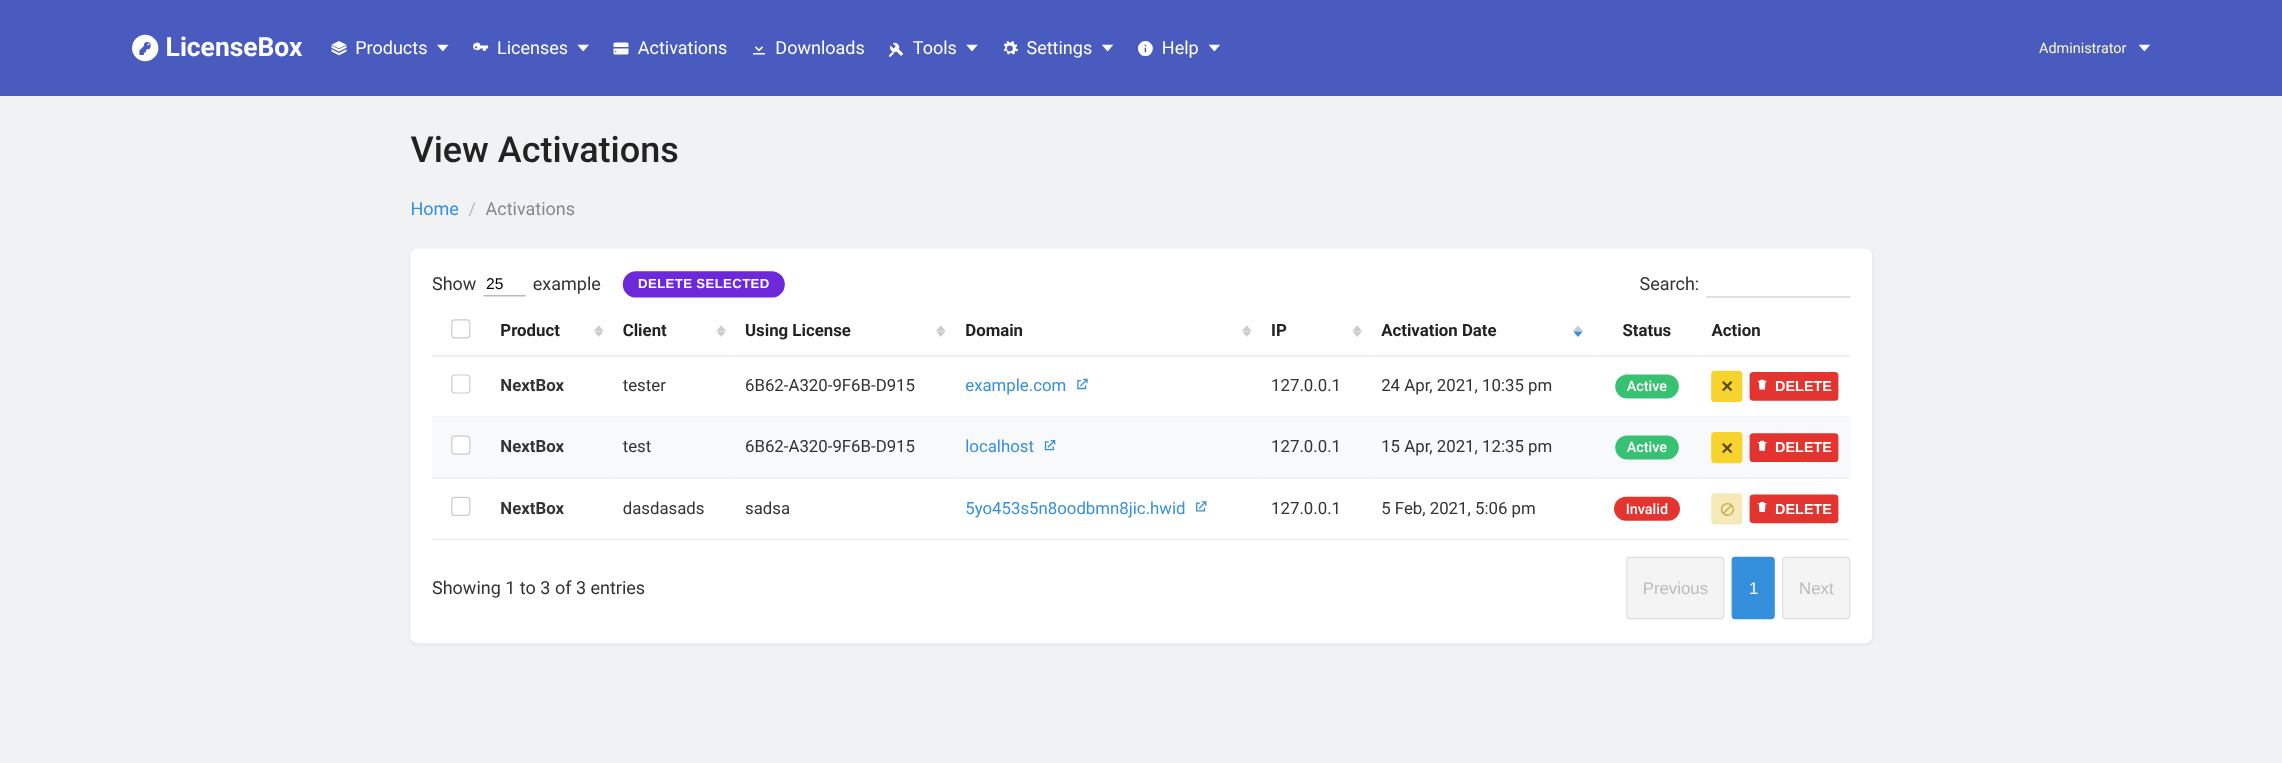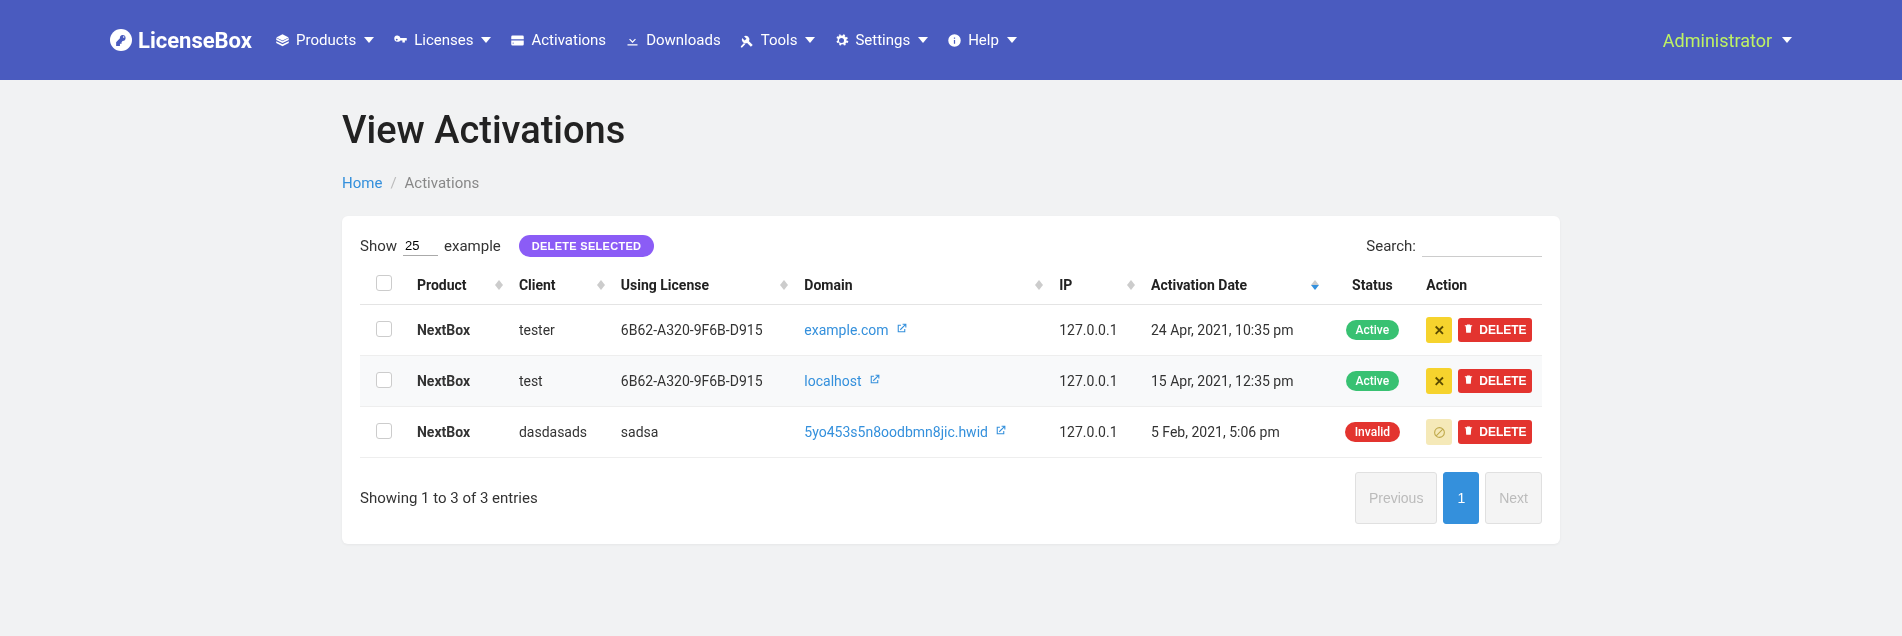--- a/index.html
+++ b/index.html
@@ -7,34 +7,34 @@
 
 .navbar { background: #4a5bbf; height: 80px; display: flex; align-items: center; padding: 0 110px; justify-content: space-between; }
 .navbar-left { display: flex; align-items: center; gap: 22px; }
 .brand { display: flex; align-items: center; gap: 6px; color: #fff; font-size: 22px; font-weight: 700; }
 .brand-icon { width: 22px; height: 22px; background: #fff; border-radius: 50%; display: inline-flex; align-items: center; justify-content: center; color: #4a5bbf; font-size: 13px; }
 .nav-items { display: flex; align-items: center; gap: 18px; }
 .nav-item { color: #fff; display: inline-flex; align-items: center; gap: 6px; font-size: 15px; cursor: pointer; }
 .nav-icon { display: inline-flex; width: 16px; height: 16px; align-items: center; justify-content: center; }
 .chev { display: inline-flex; margin-left: 2px; }
 .chev svg, .nav-icon svg { fill: #fff; }
-.nav-user { color: #bef264; display: inline-flex; align-items: center; gap: 8px; font-size: 18px; cursor: pointer; }
+.nav-user { color: #fef9c3; display: inline-flex; align-items: center; gap: 8px; font-size: 12px; cursor: pointer; }
 
 .page { max-width: 1218px; margin: 0 auto; padding: 28px 0 40px; }
-.page-title { font-size: 38px; font-weight: 500; color: #222; margin-bottom: 22px; }
+.page-title { font-size: 30px; font-weight: 500; color: #222; margin-bottom: 22px; }
 .breadcrumb { display: flex; align-items: center; gap: 8px; font-size: 15px; margin-bottom: 24px; color: #888; }
 .breadcrumb a { color: #3490dc; text-decoration: none; }
 .breadcrumb-sep { color: #bbb; }
 
 .card { background: #fff; border-radius: 6px; box-shadow: 0 1px 3px rgba(0,0,0,0.05); padding: 18px 18px 20px; }
 .card-top { display: flex; align-items: center; justify-content: space-between; margin-bottom: 8px; }
 .left-controls { display: flex; align-items: center; gap: 8px; }
 .show-entries { display: flex; align-items: center; gap: 6px; color: #333; font-size: 15px; }
 .show-entries select { border: none; border-bottom: 1px solid #aaa; background: transparent; font-size: 13px; padding: 2px 18px 2px 2px; appearance: none; }
-.delete-selected { background: #8b5cf6; color: #fff; border: none; border-radius: 14px; padding: 5px 13px; font-size: 11px; font-weight: 700; letter-spacing: 0.3px; cursor: pointer; margin-left: 10px; }
+.delete-selected { background: #6d28d9; color: #fff; border: none; border-radius: 14px; padding: 5px 13px; font-size: 11px; font-weight: 700; letter-spacing: 0.3px; cursor: pointer; margin-left: 10px; }
 .search-block { display: flex; align-items: center; gap: 6px; font-size: 15px; color: #333; }
 .search-block input { border: none; border-bottom: 1px solid #ccc; font-size: 14px; padding: 3px 2px; width: 120px; outline: none; }
 
 table { width: 100%; border-collapse: collapse; }
 thead th { text-align: left; font-weight: 700; font-size: 14px; color: #222; padding: 10px 8px; border-bottom: 1px solid #e4e4e4; position: relative; }
 .sort-icons { position: absolute; right: 8px; top: 50%; transform: translateY(-50%); display: flex; flex-direction: column; gap: 0; }
 .sort-icons svg { width: 8px; height: 5px; }
 tbody td { padding: 12px 8px; font-size: 14px; border-bottom: 1px solid #eee; vertical-align: middle; }
 tbody tr:nth-child(even) { background: #f8f9fa; }
 .product-cell { font-weight: 700; }

